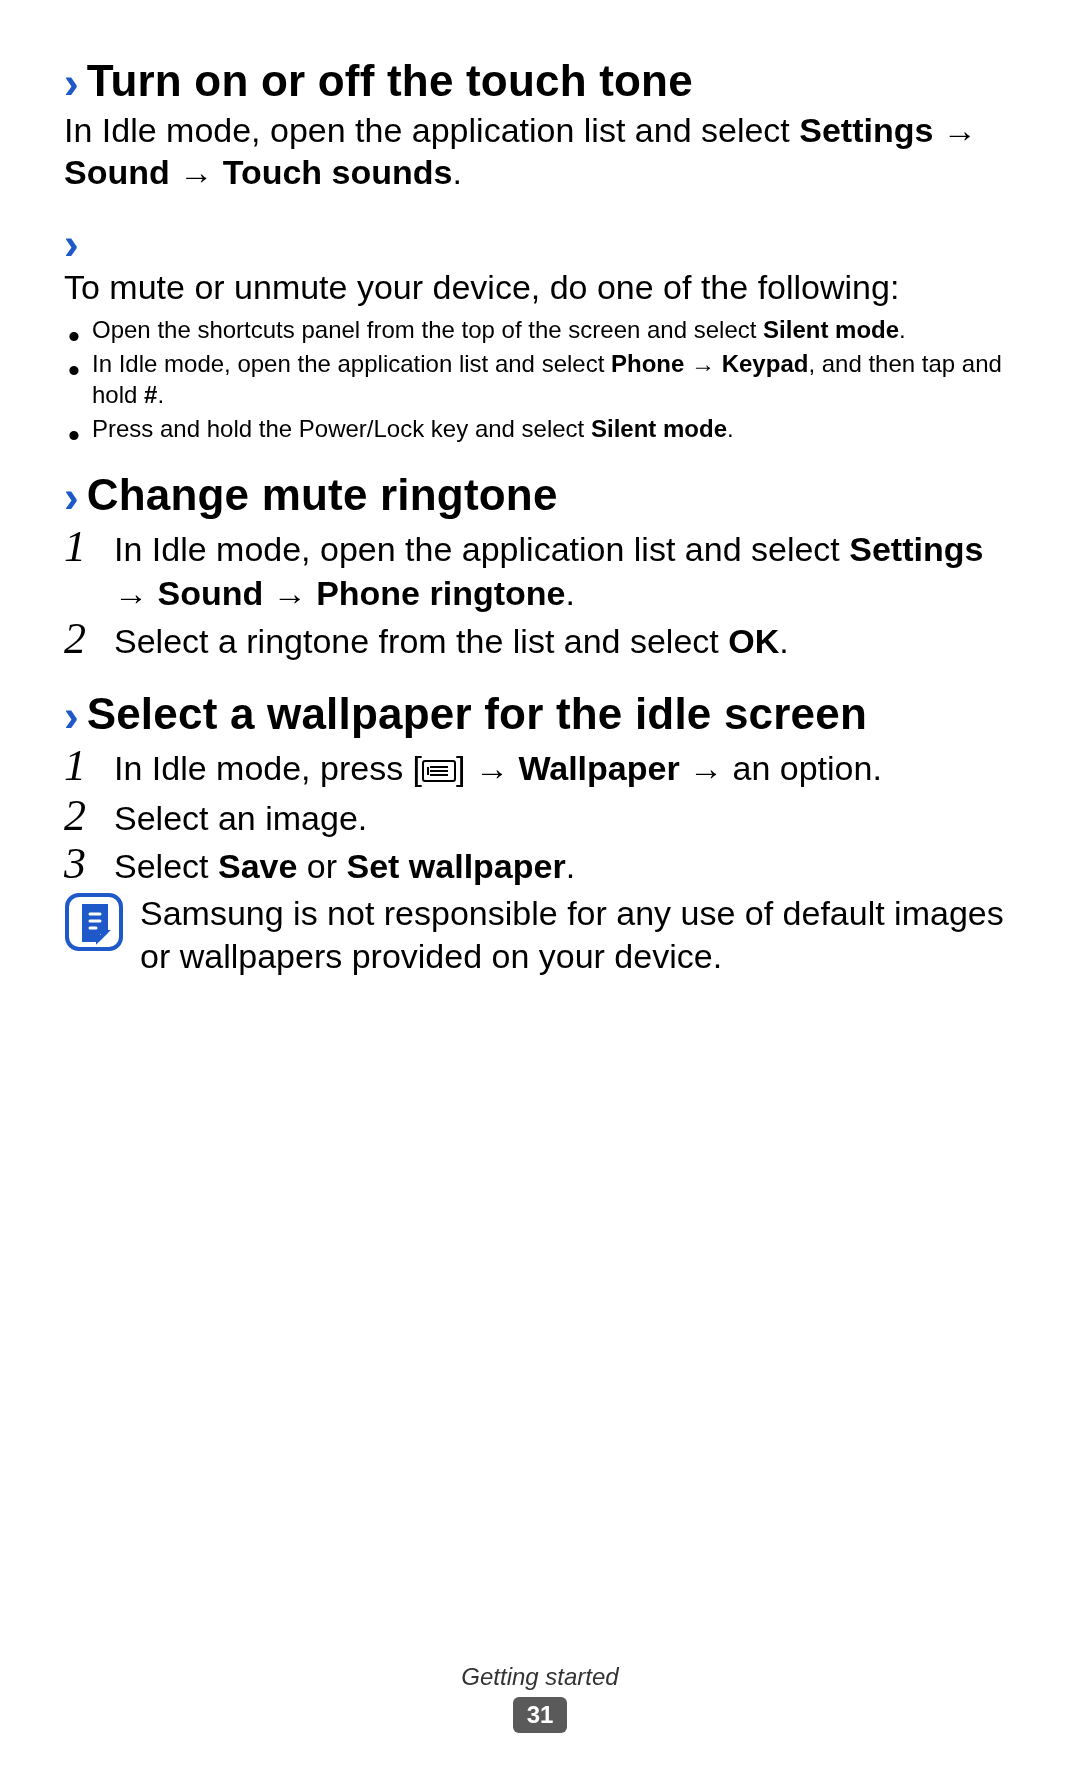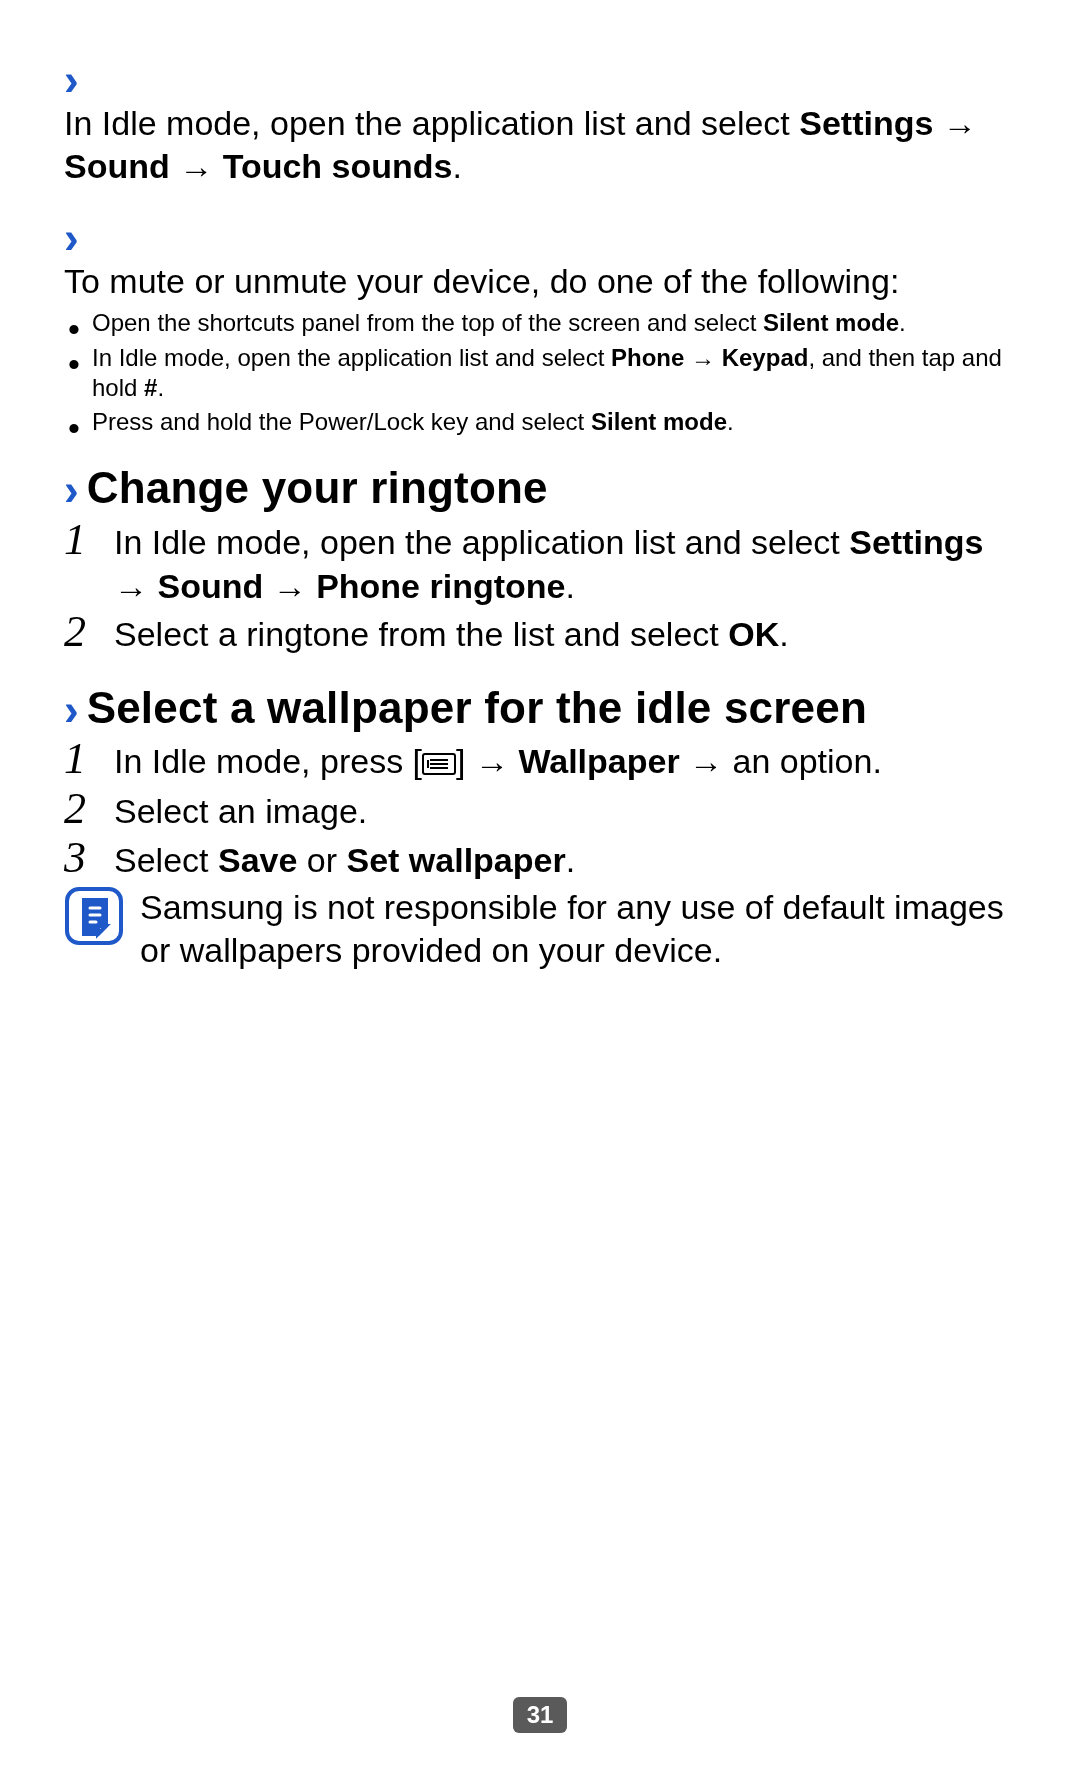--- a/index.html
+++ b/index.html
@@ -133,20 +133,21 @@
   }
 </style>
 </head>
 <body>
 
 <div class="page">
 
   <div class="section">
     <div class="sec-head">
       <span class="chevron">›</span>
+      <span class="sec-title">Turn on or off the touch tone</span>
     </div>
     <p class="para">
       <span>In Idle mode, open the application list and select </span><span class="bold">Settings</span><span> → </span><span class="bold">Sound</span><span> → </span><span class="bold">Touch sounds</span><span>.</span>
     </p>
   </div>
 
   <div class="section">
     <div class="sec-head">
       <span class="chevron">›</span>
     </div>
@@ -160,21 +161,21 @@
       </li>
       <li>
         <span>Press and hold the Power/Lock key and select </span><span class="bold">Silent mode</span><span>.</span>
       </li>
     </ul>
   </div>
 
   <div class="section">
     <div class="sec-head">
       <span class="chevron">›</span>
-      <span class="sec-title">Change your ringtone</span>
+      <span class="sec-title">Change mute ringtone</span>
     </div>
     <div class="steps">
       <div class="step">
         <span class="step-num">1</span>
         <span class="step-text">
           <span>In Idle mode, open the application list and select </span><span class="bold">Settings</span><span class="bold"> → </span><span class="bold">Sound</span><span class="bold"> → </span><span class="bold">Phone ringtone</span><span>.</span>
         </span>
       </div>
       <div class="step">
         <span class="step-num">2</span>
@@ -226,16 +227,17 @@
             <line x1="26" y1="29" x2="36" y2="29" stroke="#fff" stroke-width="3"></line>
             <line x1="26" y1="36" x2="32" y2="36" stroke="#fff" stroke-width="3"></line>
           </g>
         </svg>
       </span>
       <span class="note-text">Samsung is not responsible for any use of default images or wallpapers provided on your device.</span>
     </div>
   </div>
 
   <div class="footer">
+    <div class="footer-label">Getting started</div>
     <div class="page-badge">31</div>
   </div>
 
 </div>
 
 </body></html>

